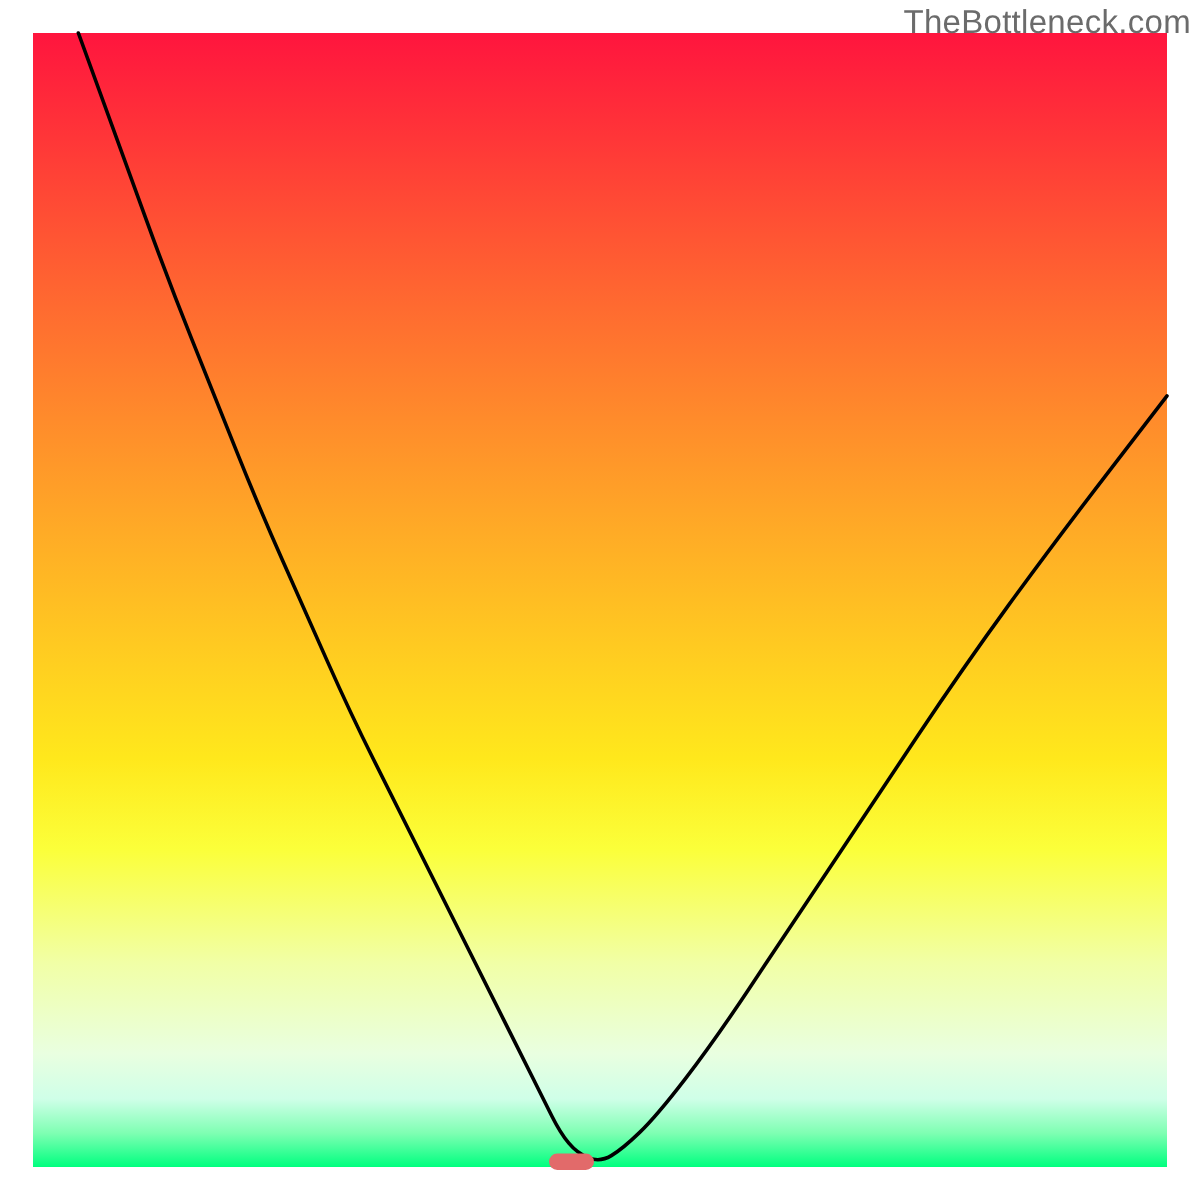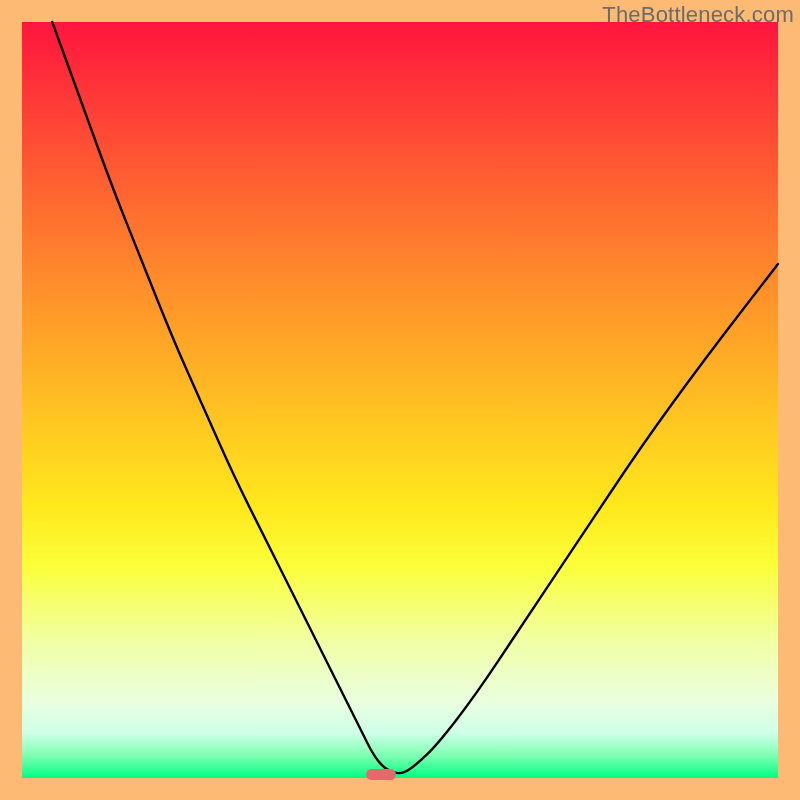--- a/index.html
+++ b/index.html
@@ -1,21 +1,21 @@
 <!DOCTYPE html>
 <html><head>
 <meta charset="utf-8">
 <style>
   * { margin: 0; padding: 0; box-sizing: border-box; }
   html, body { width: 800px; height: 800px; overflow: hidden; background: #000; }
   .frame {
     position: relative;
     width: 800px;
     height: 800px;
-    background: #fdba74;
+    background: #ffffff;
   }
   .plot-area {
     position: absolute;
     left: 22px;
     top: 22px;
     width: 756px;
     height: 756px;
     background: linear-gradient(to bottom,
       #ff153e 0%,
       #ff2a3a 6%,

